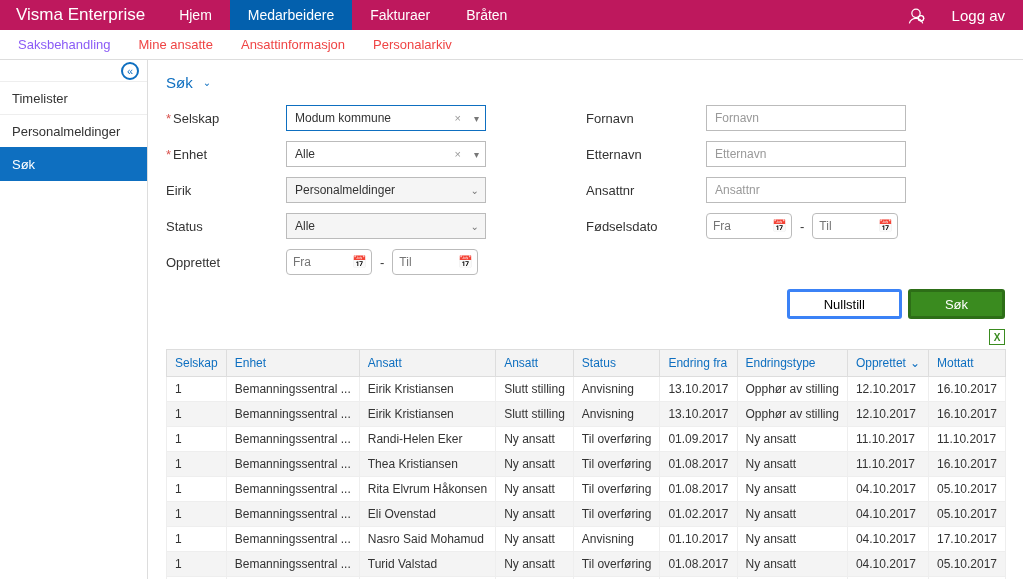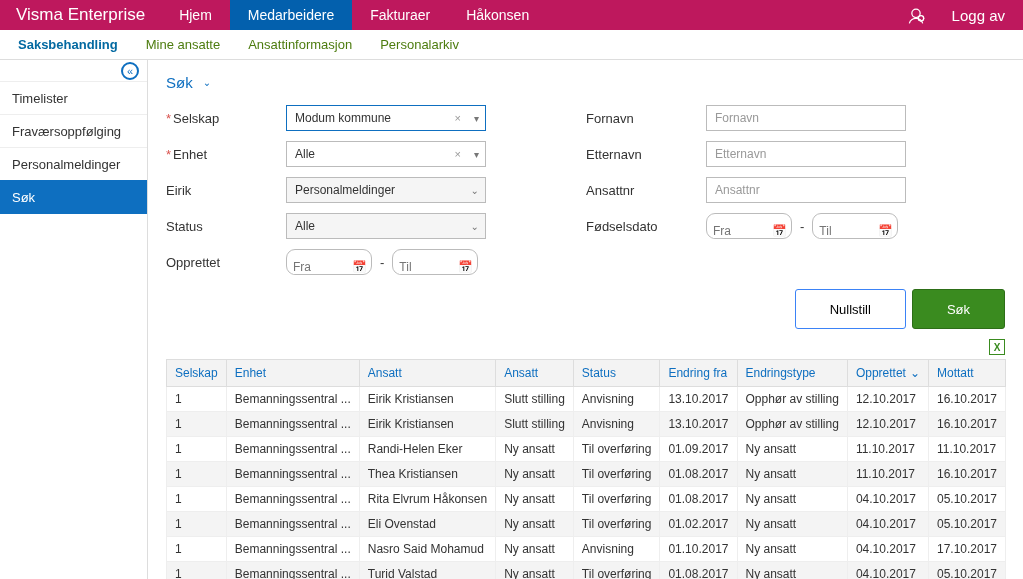--- a/index.html
+++ b/index.html
@@ -6,64 +6,64 @@
 body{width:1023px;height:579px;overflow:hidden;background:#fff}
 .top{background:#be185d;color:#fff;height:30px;display:flex;align-items:stretch}
 .brand{font-size:17px;padding:0 16px;display:flex;align-items:center}
 .topnav{display:flex}
 .topnav .item{padding:0 18px;display:flex;align-items:center;font-size:14px;cursor:pointer}
 .topnav .item.active{background:#0360ad}
 .top-right{margin-left:auto;display:flex;align-items:center}
 .gear{width:36px;display:flex;align-items:center;justify-content:center}
 .logoff{padding:0 18px;font-size:15px;display:flex;align-items:center;cursor:pointer}
 .subnav{height:30px;border-bottom:1px solid #ddd;display:flex;align-items:center;padding:0 18px;gap:28px}
-.subnav .s{font-size:13px;color:#4d7c0f;cursor:pointer}
-.subnav .s.active{color:#0369a1;font-weight:bold}
+.subnav .s{font-size:13px;color:#ef4444;cursor:pointer}
+.subnav .s.active{color:#8b5cf6;font-weight:normal}
 .body{display:flex;height:519px}
 .side{width:148px;border-right:1px solid #ddd;background:#fff}
 .collapse{height:22px;display:flex;justify-content:flex-end;align-items:center;padding-right:8px}
 .collapse-icon{width:18px;height:18px;border:2px solid #0e6fc0;border-radius:50%;display:flex;align-items:center;justify-content:center;color:#0e6fc0;font-size:11px;cursor:pointer}
 .side-item{height:34px;padding:0 12px;display:flex;align-items:center;font-size:13px;border-bottom:1px solid #eee;border-top:1px solid #eee;cursor:pointer;color:#333;margin-top:-1px}
 .side-item.active{background:#0e6fc0;color:#fff;border-color:#0e6fc0}
 .main{flex:1;padding:14px 18px 0;overflow:auto}
 .search-header{color:#0e6fc0;font-size:15px;display:flex;align-items:center;gap:10px;margin-bottom:14px}
 .filters{display:grid;grid-template-columns:120px 210px 90px 120px 210px;row-gap:10px;align-items:center;font-size:13px;color:#333}
 .req::before{content:"*";color:#d9534f;margin-right:2px}
 .combo,.sel,.txt{height:26px;border:1px solid #bbb;border-radius:0;background:#fff;font-size:12px;padding:0 8px;display:flex;align-items:center;position:relative;width:200px}
 .combo.blue{border-color:#0e6fc0}
 .combo .x{position:absolute;right:24px;color:#999;font-size:11px}
 .combo .dd,.sel .dd{position:absolute;right:6px;color:#777;font-size:10px}
 .sel{background:#f5f5f5}
 .txt input{border:0;outline:0;width:100%;font-size:12px}
 .txt input::placeholder{color:#999}
 .daterange{display:flex;align-items:center;gap:8px}
-.date{height:26px;width:86px;border:1px solid #bbb;border-radius:9px;display:flex;align-items:flex-end;padding:0 6px;font-size:12px;position:relative}
+.date{height:26px;width:86px;border:1px solid #bbb;border-radius:4px;display:flex;align-items:center;padding:0 6px;font-size:12px;position:relative}
 .date input{border:0;outline:0;width:54px;font-size:12px}
 .date .cal{position:absolute;right:4px;color:#0e6fc0}
 .btns{display:flex;justify-content:flex-end;gap:6px;margin:14px 0 8px}
-.btn{height:40px;padding:0 34px;border:1px solid #3b82f6;border-radius:3px;background:#fff;font-size:13px;cursor:pointer}
+.btn{height:30px;padding:0 34px;border:3px solid #3b82f6;border-radius:3px;background:#fff;font-size:13px;cursor:pointer}
 .btn.primary{background:#3a8b1f;color:#fff;border-color:#2d6e17}
 .excel-row{display:flex;justify-content:flex-end;padding:2px 0 4px}
 .excel-icon{width:16px;height:16px;border:1px solid #3a8b1f;color:#3a8b1f;font-size:10px;font-weight:bold;display:flex;align-items:center;justify-content:center;cursor:pointer}
 table{width:100%;border-collapse:collapse;font-size:12px}
 th{background:#f3f3f3;text-align:left;padding:6px 8px;color:#0e6fc0;font-weight:normal;border:1px solid #ddd;cursor:pointer;white-space:nowrap}
 th .sort{color:#0e6fc0;margin-left:4px}
 td{padding:5px 8px;border:1px solid #eee;color:#333;white-space:nowrap;overflow:hidden;text-overflow:ellipsis}
 tbody tr:nth-child(even){background:#f4f4f4}
 </style>
 </head>
 <body>
 
 <div class="top">
   <div class="brand">Visma Enterprise</div>
   <div class="topnav" id="topnav">
       <div class="item">Hjem</div>
       <div class="item active">Medarbeidere</div>
       <div class="item">Fakturaer</div>
-      <div class="item">Håkonsen</div>
+      <div class="item">Bråten</div>
     </div>
   <div class="top-right">
     <div class="gear">
       <svg width="20" height="20" viewBox="0 0 24 24" fill="none" stroke="#fff" stroke-width="1.5">
           <circle cx="12" cy="10" r="5"></circle>
           <path d="M4 22c1-4 5-6 8-6s7 2 8 6"></path>
           <circle cx="18" cy="16" r="3.2"></circle>
           <path d="M18 13v-1M18 20v-1M15 16h-1M22 16h-1M16 14l-.7-.7M20.7 18.7L20 18M20 14l.7-.7M16 18l-.7.7"></path>
         </svg>
     </div>
@@ -78,21 +78,20 @@
     <div class="s">Personalarkiv</div>
   </div>
 
 <div class="body">
   <div class="side">
     <div class="collapse">
       <div class="collapse-icon">«</div>
     </div>
     <div id="sideitems">
         <div class="side-item">Timelister</div>
-        <div class="side-item">Fraværsoppfølging</div>
         <div class="side-item">Personalmeldinger</div>
         <div class="side-item active">Søk</div>
       </div>
   </div>
 
   <div class="main">
     <div class="search-header">
       <span>Søk</span>
       <span style="font-size:10px">⌄</span>
     </div>

